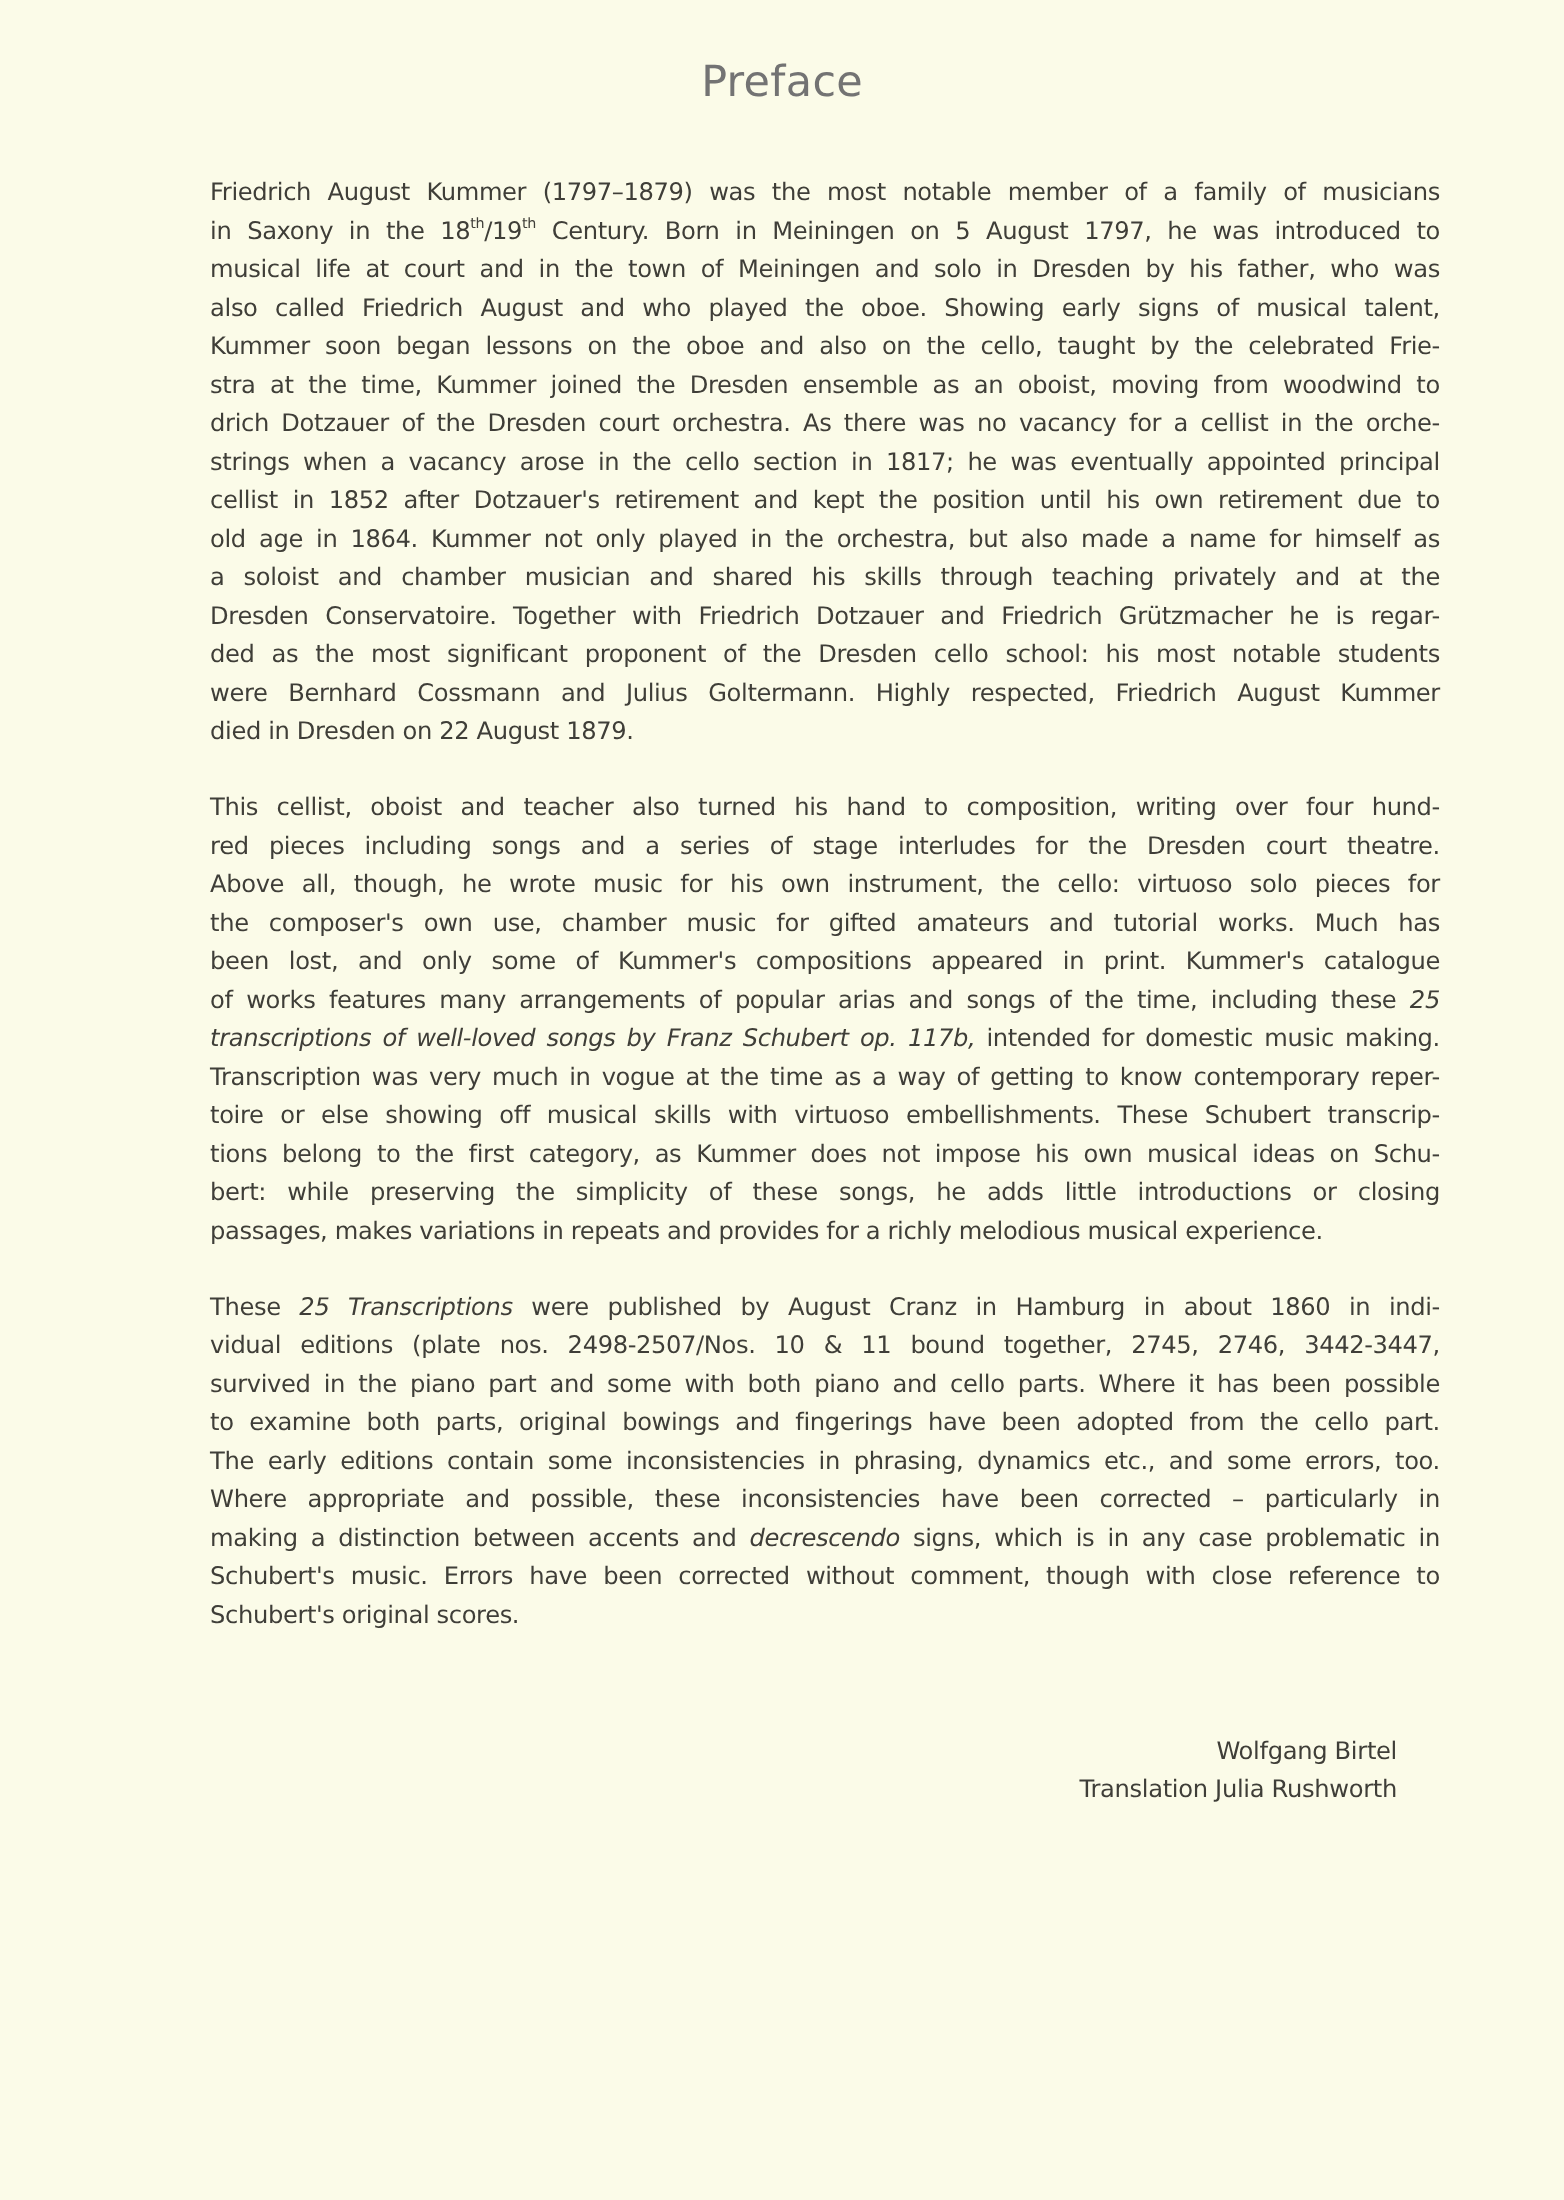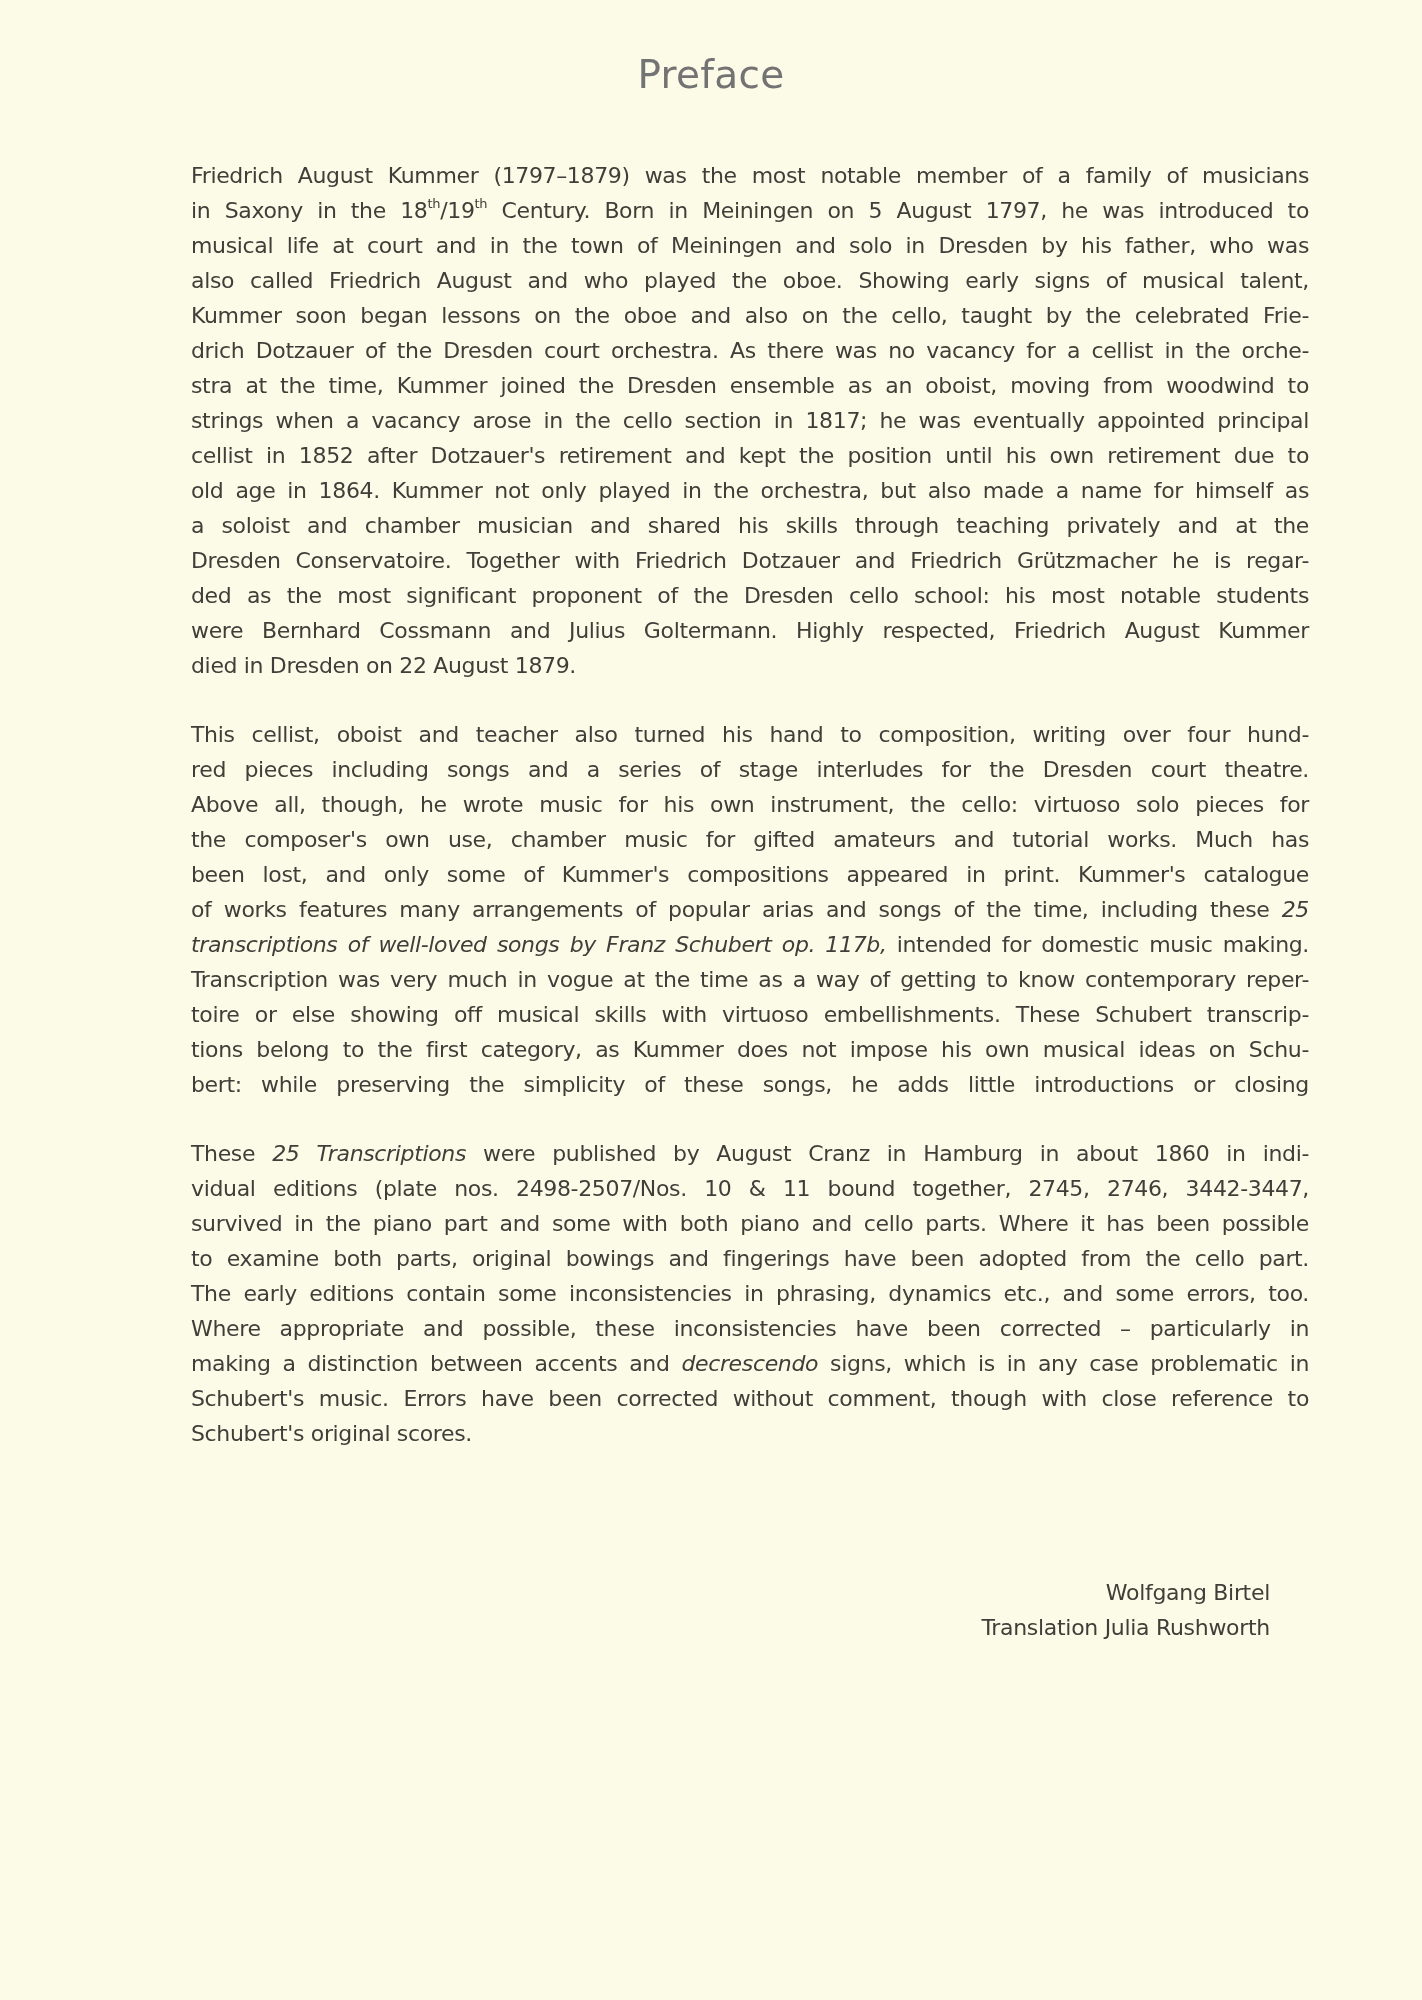--- a/index.html
+++ b/index.html
@@ -33,22 +33,22 @@
 
 <div class="title">Preface</div>
 
 <div class="body-block" id="body" style="top:158px;margin-left:39px;">
     <div class="para">
       <div class="line"><span>Friedrich August Kummer (1797–1879) was the most notable member of a family of musicians</span></div>
       <div class="line"><span>in Saxony in the 18</span><sup>th</sup><span>/19</span><sup>th</sup><span> Century. Born in Meiningen on 5 August 1797, he was introduced to</span></div>
       <div class="line"><span>musical life at court and in the town of Meiningen and solo in Dresden by his father, who was</span></div>
       <div class="line"><span>also called Friedrich August and who played the oboe. Showing early signs of musical talent,</span></div>
       <div class="line"><span>Kummer soon began lessons on the oboe and also on the cello, taught by the celebrated Frie-</span></div>
+      <div class="line"><span>stra at the time, Kummer joined the Dresden ensemble as an oboist, moving from woodwind to</span></div>
       <div class="line"><span>drich Dotzauer of the Dresden court orchestra. As there was no vacancy for a cellist in the orche-</span></div>
-      <div class="line"><span>stra at the time, Kummer joined the Dresden ensemble as an oboist, moving from woodwind to</span></div>
       <div class="line"><span>strings when a vacancy arose in the cello section in 1817; he was eventually appointed principal</span></div>
       <div class="line"><span>cellist in 1852 after Dotzauer's retirement and kept the position until his own retirement due to</span></div>
       <div class="line"><span>old age in 1864. Kummer not only played in the orchestra, but also made a name for himself as</span></div>
       <div class="line"><span>a soloist and chamber musician and shared his skills through teaching privately and at the</span></div>
       <div class="line"><span>Dresden Conservatoire. Together with Friedrich Dotzauer and Friedrich Grützmacher he is regar-</span></div>
       <div class="line"><span>ded as the most significant proponent of the Dresden cello school: his most notable students</span></div>
       <div class="line"><span>were Bernhard Cossmann and Julius Goltermann. Highly respected, Friedrich August Kummer</span></div>
       <div class="line last"><span>died in Dresden on 22 August 1879.</span></div>
     </div>
     <div class="para">
@@ -56,20 +56,21 @@
       <div class="line"><span>red pieces including songs and a series of stage interludes for the Dresden court theatre.</span></div>
       <div class="line"><span>Above all, though, he wrote music for his own instrument, the cello: virtuoso solo pieces for</span></div>
       <div class="line"><span>the composer's own use, chamber music for gifted amateurs and tutorial works. Much has</span></div>
       <div class="line"><span>been lost, and only some of Kummer's compositions appeared in print. Kummer's catalogue</span></div>
       <div class="line"><span>of works features many arrangements of popular arias and songs of the time, including these </span><span class="it">25</span></div>
       <div class="line"><span class="it">transcriptions of well-loved songs by Franz Schubert op. 117b,</span><span> intended for domestic music making.</span></div>
       <div class="line"><span>Transcription was very much in vogue at the time as a way of getting to know contemporary reper-</span></div>
       <div class="line"><span>toire or else showing off musical skills with virtuoso embellishments. These Schubert transcrip-</span></div>
       <div class="line"><span>tions belong to the first category, as Kummer does not impose his own musical ideas on Schu-</span></div>
       <div class="line"><span>bert: while preserving the simplicity of these songs, he adds little introductions or closing</span></div>
+      <div class="line last"><span>passages, makes variations in repeats and provides for a richly melodious musical experience.</span></div>
     </div>
     <div class="para">
       <div class="line"><span>These </span><span class="it">25 Transcriptions</span><span> were published by August Cranz in Hamburg in about 1860 in indi-</span></div>
       <div class="line"><span>vidual editions (plate nos. 2498-2507/Nos. 10 &amp; 11 bound together, 2745, 2746, 3442-3447,</span></div>
       <div class="line"><span>survived in the piano part and some with both piano and cello parts. Where it has been possible</span></div>
       <div class="line"><span>to examine both parts, original bowings and fingerings have been adopted from the cello part.</span></div>
       <div class="line"><span>The early editions contain some inconsistencies in phrasing, dynamics etc., and some errors, too.</span></div>
       <div class="line"><span>Where appropriate and possible, these inconsistencies have been corrected – particularly in</span></div>
       <div class="line"><span>making a distinction between accents and </span><span class="it">decrescendo</span><span> signs, which is in any case problematic in</span></div>
       <div class="line"><span>Schubert's music. Errors have been corrected without comment, though with close reference to</span></div>

